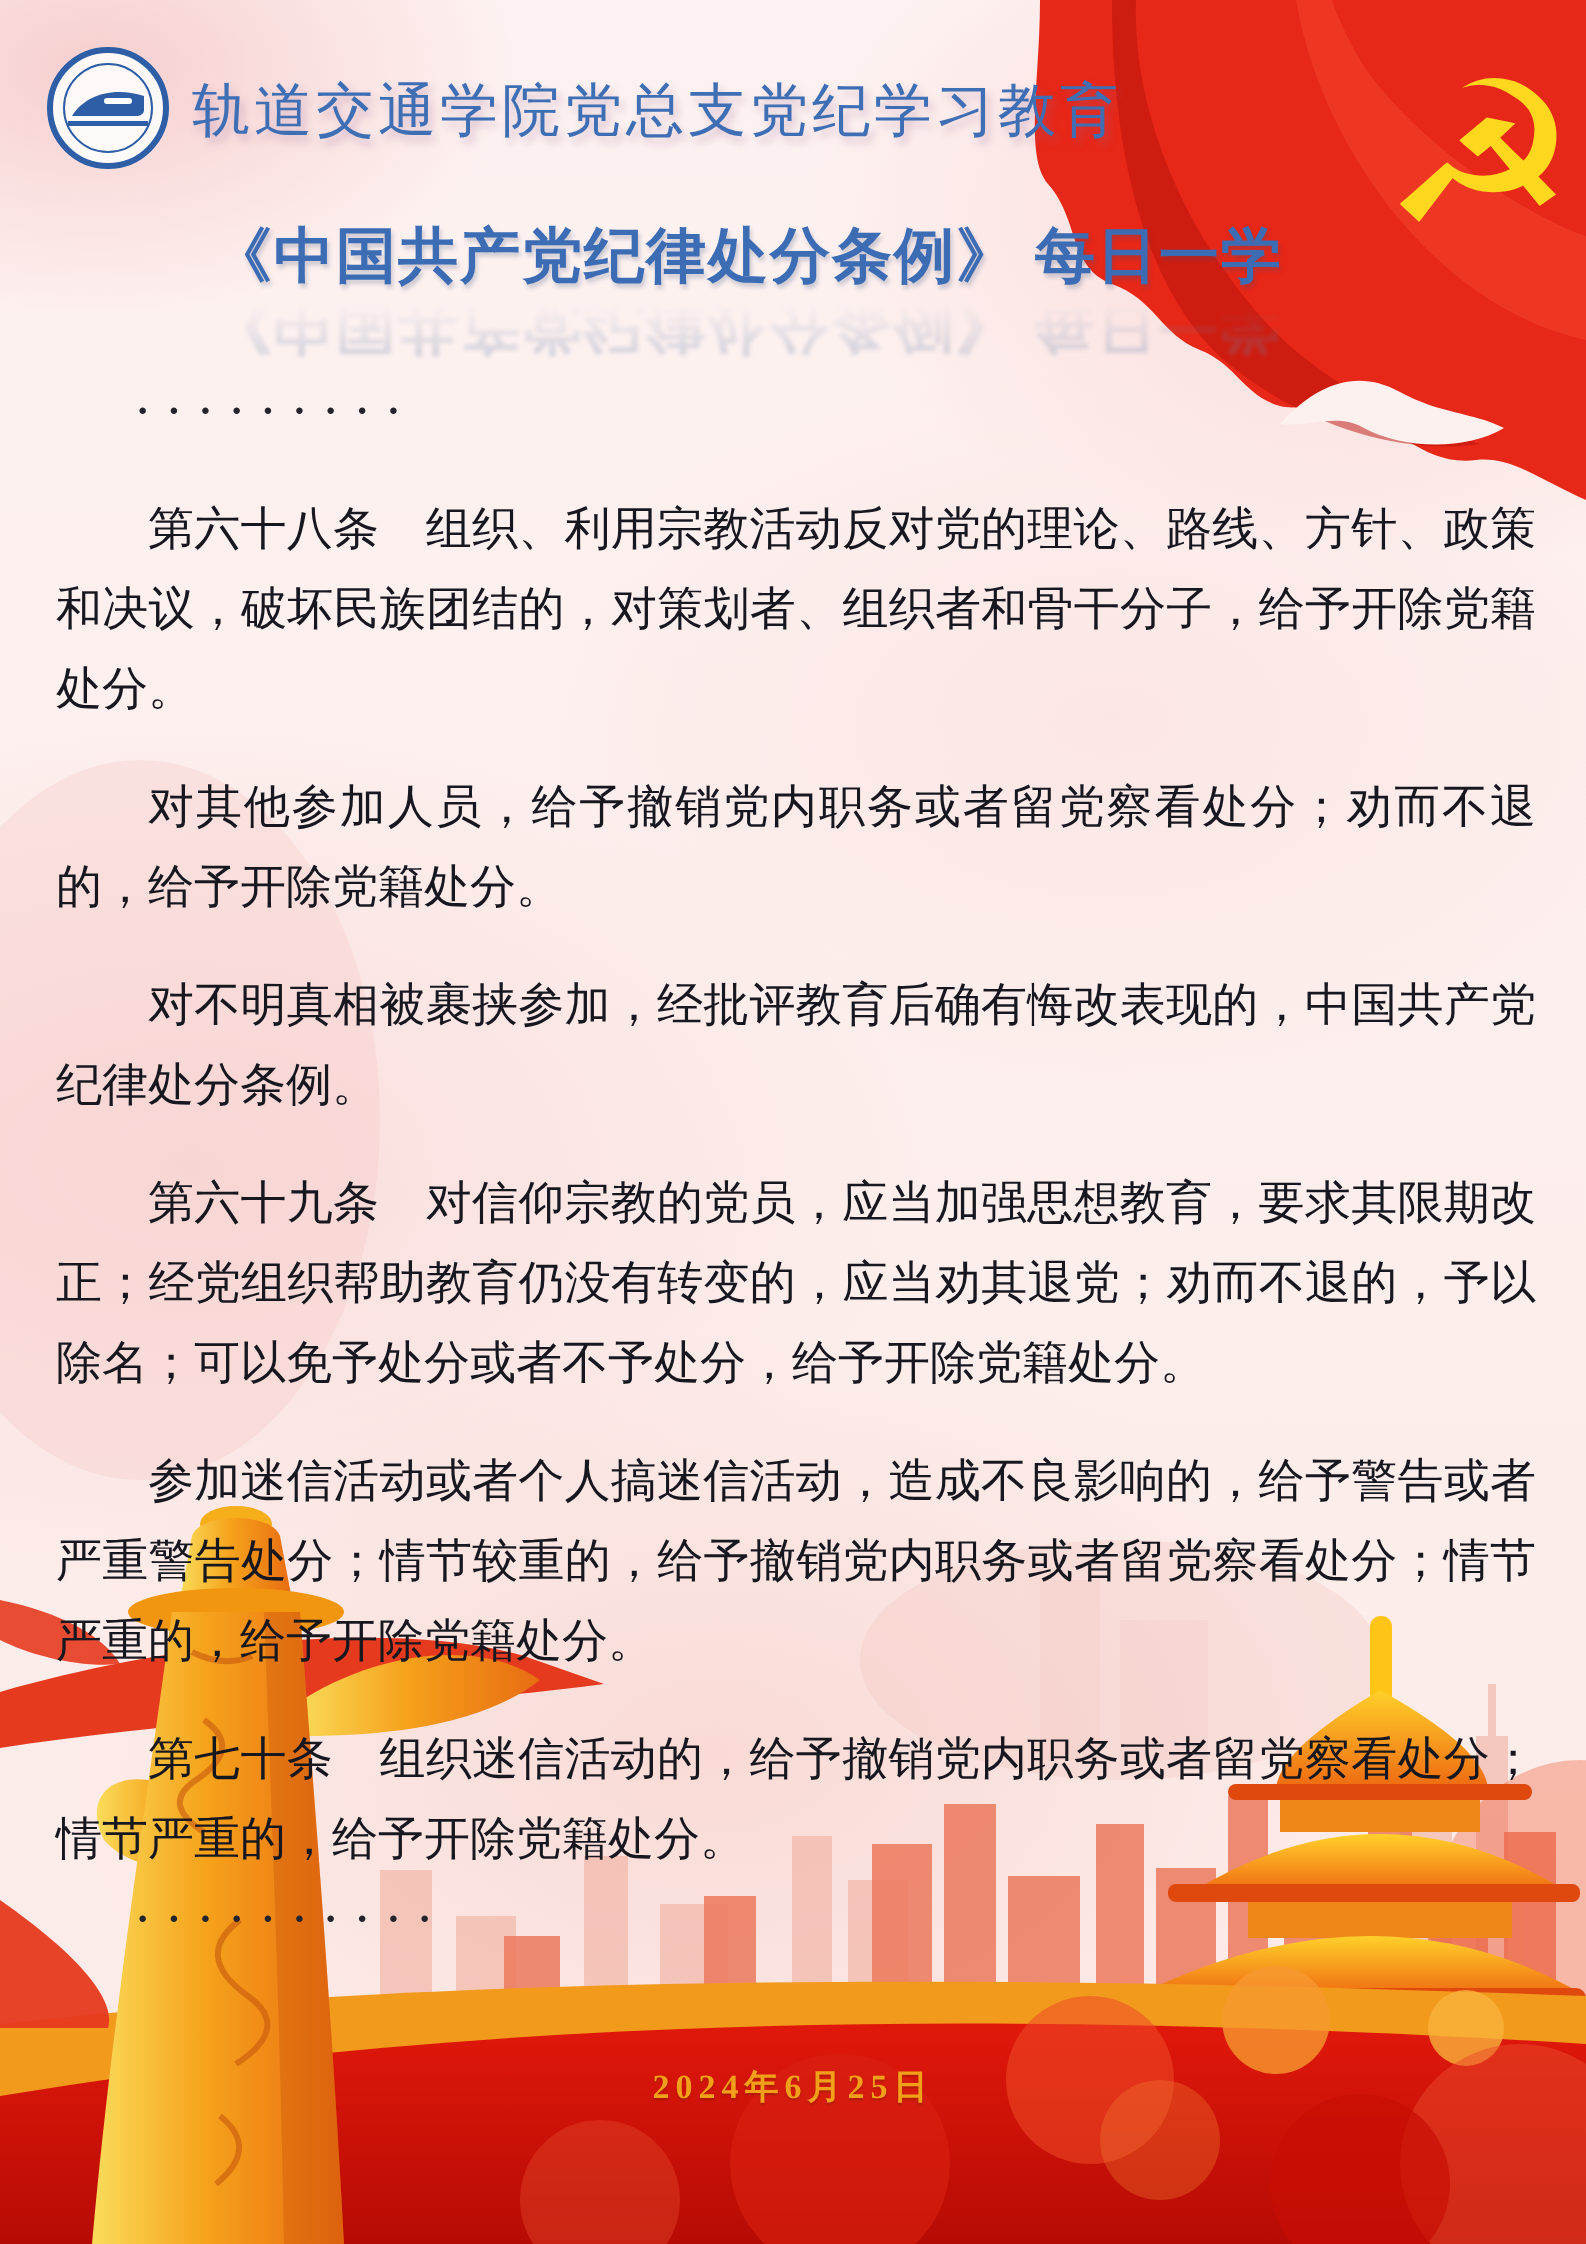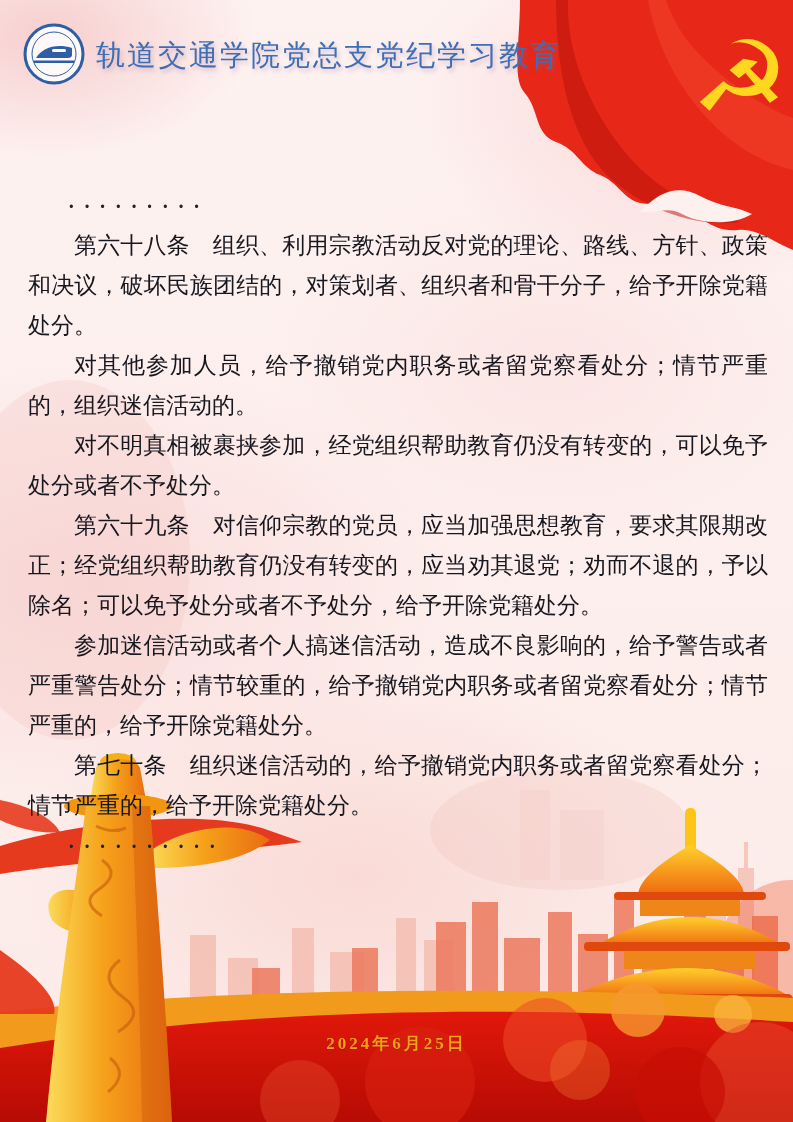--- a/index.html
+++ b/index.html
@@ -39,21 +39,21 @@
     -webkit-mask-image:linear-gradient(to bottom, rgba(0,0,0,.9), transparent 75%);
             mask-image:linear-gradient(to bottom, rgba(0,0,0,.9), transparent 75%);
     text-shadow:none;
   }
 
   .body-text{
     position:absolute; left:28px; top:186px; width:740px; z-index:4;
     font-size:23px; line-height:40px; color:#17171f;
     text-align:justify;
   }
-  .body-text p{ text-indent:2em; }
+  .body-text p{ text-indent:2em;margin-top:19px; }
   .dots{
     font-size:20px; font-weight:bold; letter-spacing:9px; color:#23232c;
     text-indent:2em; line-height:40px;
   }
 
   .date{
     position:absolute; left:0; top:1032px; width:793px; z-index:5;
     text-align:center; font-size:17px; font-weight:bold; color:#f2a019;
     letter-spacing:3px; text-shadow:0 1px 1px rgba(120,30,0,.4);
   }
@@ -179,26 +179,30 @@
       <circle cx="32" cy="32" r="29" fill="rgba(255,255,255,.85)" stroke="#2d5ea6" stroke-width="3"></circle>
       <circle cx="32" cy="32" r="22" fill="none" stroke="#2d5ea6" stroke-width="1"></circle>
       <path d="M14,36 C20,26 34,21 50,26 L50,33 C50,35 48,36 46,36 Z" fill="#2d5ea6"></path>
       <rect x="12" y="38.5" width="40" height="2.5" fill="#2d5ea6"></rect>
       <rect x="30" y="27" width="14" height="3" rx="1.5" fill="#fff"></rect>
     </svg>
   </div>
 
   <div class="banner-title">轨道交通学院党总支党纪学习教育</div>
 
+  <div class="title-wrap">
+    <div class="main-title">《中国共产党纪律处分条例》 每日一学</div>
+    <div class="main-title reflection">《中国共产党纪律处分条例》 每日一学</div>
+  </div>
 
   <div class="body-text">
     <div class="dots">·········</div>
     <p>第六十八条　组织、利用宗教活动反对党的理论、路线、方针、政策和决议，破坏民族团结的，对策划者、组织者和骨干分子，给予开除党籍处分。</p>
-    <p>对其他参加人员，给予撤销党内职务或者留党察看处分；情节严重的，组织迷信活动的。</p>
-    <p>对不明真相被裹挟参加，经党组织帮助教育仍没有转变的，可以免予处分或者不予处分。</p>
+    <p>对其他参加人员，给予撤销党内职务或者留党察看处分；劝而不退的，给予开除党籍处分。</p>
+    <p>对不明真相被裹挟参加，经批评教育后确有悔改表现的，中国共产党纪律处分条例。</p>
     <p>第六十九条　对信仰宗教的党员，应当加强思想教育，要求其限期改正；经党组织帮助教育仍没有转变的，应当劝其退党；劝而不退的，予以除名；可以免予处分或者不予处分，给予开除党籍处分。</p>
     <p>参加迷信活动或者个人搞迷信活动，造成不良影响的，给予警告或者严重警告处分；情节较重的，给予撤销党内职务或者留党察看处分；情节严重的，给予开除党籍处分。</p>
     <p>第七十条　组织迷信活动的，给予撤销党内职务或者留党察看处分；情节严重的，给予开除党籍处分。</p>
     <div class="dots">··········</div>
   </div>
 
   <div class="date">2024年6月25日</div>
 </div>
 
 </body></html>

